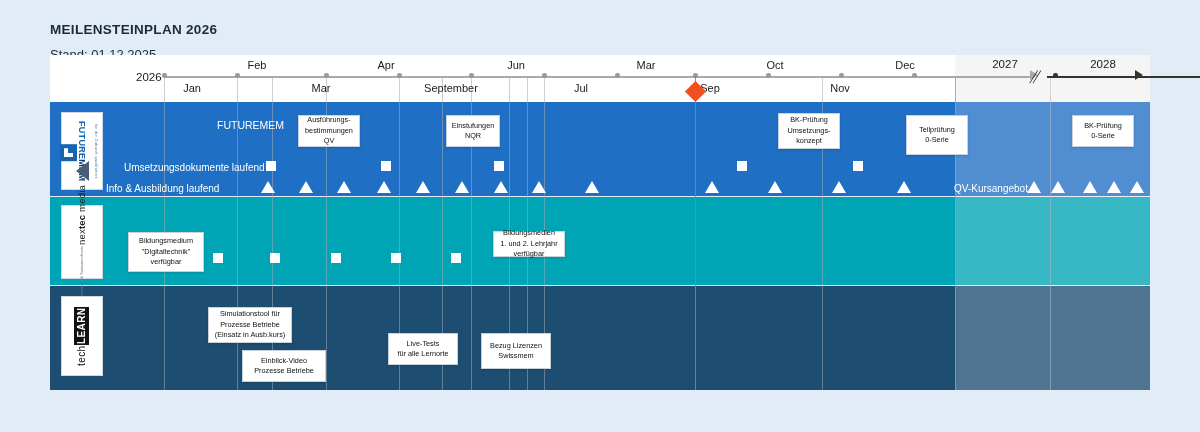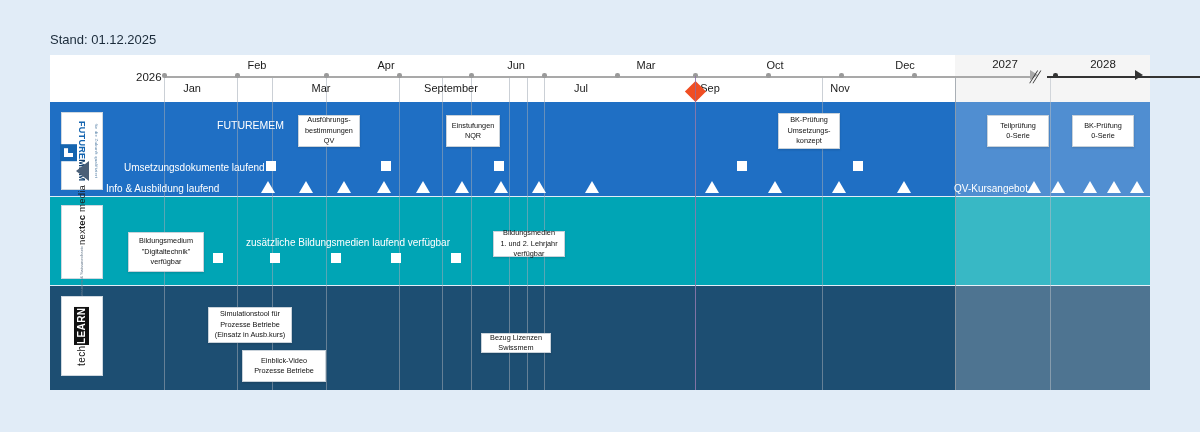--- a/index.html
+++ b/index.html
@@ -119,20 +119,21 @@
   .sq{position:absolute;width:10px;height:10px;background:#fff;}
   .tri{position:absolute;width:0;height:0;border-left:7px solid transparent;
        border-right:7px solid transparent;border-bottom:12px solid #fff;}
 </style>
 </head>
 <body>
 
 <div id="root">
 
   <div id="title-block">
+    <div id="page-title">MEILENSTEINPLAN 2026</div>
     <div id="page-subtitle">Stand: 01.12.2025</div>
   </div>
 
   <div id="chart">
 
     <div id="axis-area"></div>
     <div id="future-axis"></div>
 
     <div class="lane" id="lane-0"></div>
     <div class="lane" id="lane-1"></div>
@@ -214,21 +215,21 @@
 
     <div class="mbox" style="left:248px;top:60px;width:62px;height:32px">
       <span><span>Ausführungs-</span><br><span>bestimmungen</span><br><span>QV</span></span>
     </div>
     <div class="mbox" style="left:396px;top:60px;width:54px;height:32px">
       <span><span>Einstufungen</span><br><span>NQR</span></span>
     </div>
     <div class="mbox" style="left:728px;top:58px;width:62px;height:36px">
       <span><span>BK-Prüfung</span><br><span>Umsetzungs-</span><br><span>konzept</span></span>
     </div>
-    <div class="mbox" style="left:937px;top:60px;width:62px;height:32px">
+    <div class="mbox" style="left:856px;top:60px;width:62px;height:40px">
       <span><span>Teilprüfung</span><br><span>0-Serie</span></span>
     </div>
     <div class="mbox" style="left:1022px;top:60px;width:62px;height:32px">
       <span><span>BK-Prüfung</span><br><span>0-Serie</span></span>
     </div>
 
     <div class="lane-label" style="left:74px;top:107px">Umsetzungsdokumente laufend</div>
     <div class="sq" style="left:216px;top:106px"></div>
     <div class="sq" style="left:331px;top:106px"></div>
     <div class="sq" style="left:444px;top:106px"></div>
@@ -265,21 +266,20 @@
         </div>
         <div style="writing-mode:vertical-rl;transform:rotate(180deg);margin-top:1px;">
           <span class="nx-sub">powered by Swissmem &amp; Swissmechanic</span>
         </div>
       </div>
     </div>
 
     <div class="mbox" style="left:78px;top:177px;width:76px;height:40px">
       <span><span>Bildungsmedium</span><br><span>"Digitaltechnik"</span><br><span>verfügbar</span></span>
     </div>
-    <div class="lane-label" style="left:196px;top:182px">zusätzliche Bildungsmedien laufend verfügbar</div>
     <div class="mbox" style="left:443px;top:176px;width:72px;height:26px">
       <span><span>Bildungsmedien</span><br><span>1. und 2. Lehrjahr</span><br><span>verfügbar</span></span>
     </div>
 
     <div class="sq" style="left:163px;top:198px"></div>
     <div class="sq" style="left:220px;top:198px"></div>
     <div class="sq" style="left:281px;top:198px"></div>
     <div class="sq" style="left:341px;top:198px"></div>
     <div class="sq" style="left:401px;top:198px"></div>
 
@@ -288,18 +288,21 @@
         <span class="tl-text"><span>tech</span><span class="inv">LEARN</span></span>
       </div>
     </div>
 
     <div class="mbox" style="left:158px;top:252px;width:84px;height:36px">
       <span><span>Simulationstool für</span><br><span>Prozesse Betriebe</span><br><span>(Einsatz in Ausb.kurs)</span></span>
     </div>
     <div class="mbox" style="left:192px;top:295px;width:84px;height:32px">
       <span><span>Einblick-Video</span><br><span>Prozesse Betriebe</span></span>
     </div>
-    <div class="mbox" style="left:431px;top:278px;width:70px;height:20px">
+    <div class="mbox" style="left:338px;top:278px;width:70px;height:32px">
+      <span><span>Live-Tests</span><br><span>für alle Lernorte</span></span>
+    </div>
+    <div class="mbox" style="left:431px;top:278px;width:70px;height:36px">
       <span><span>Bezug Lizenzen</span><br><span>Swissmem</span></span>
     </div>
 
   </div>
 </div>
 
 </body></html>

